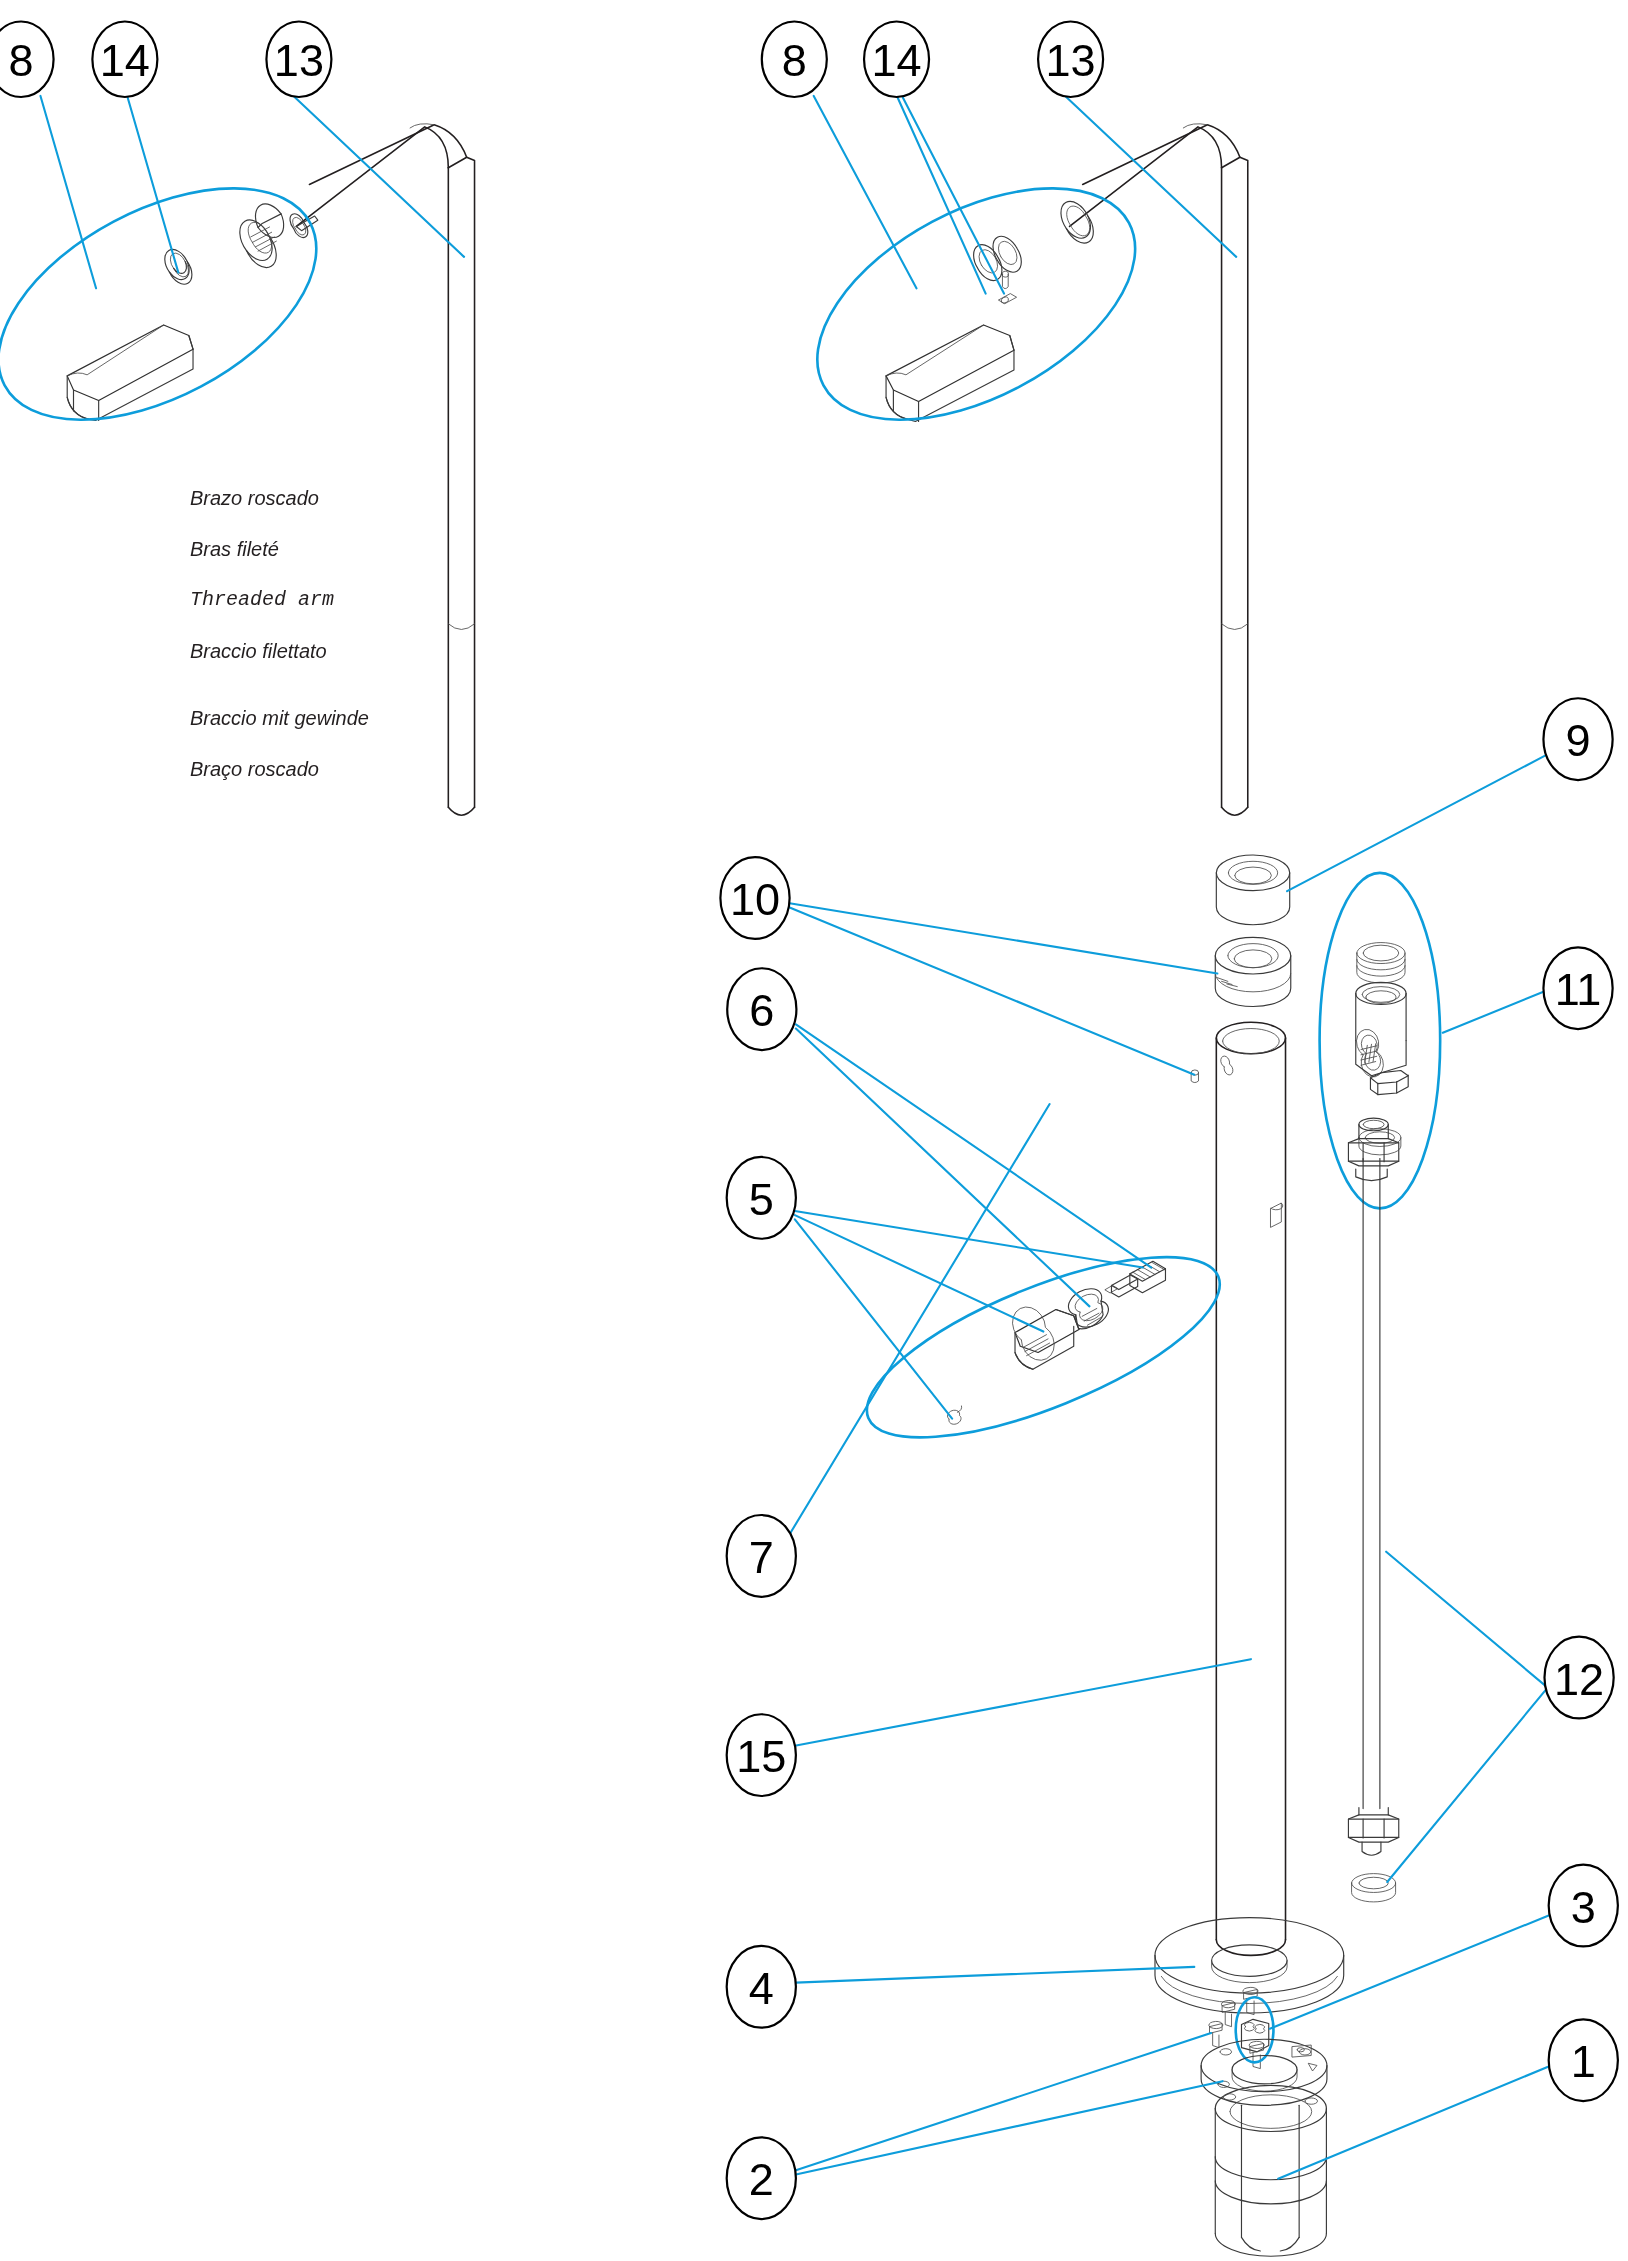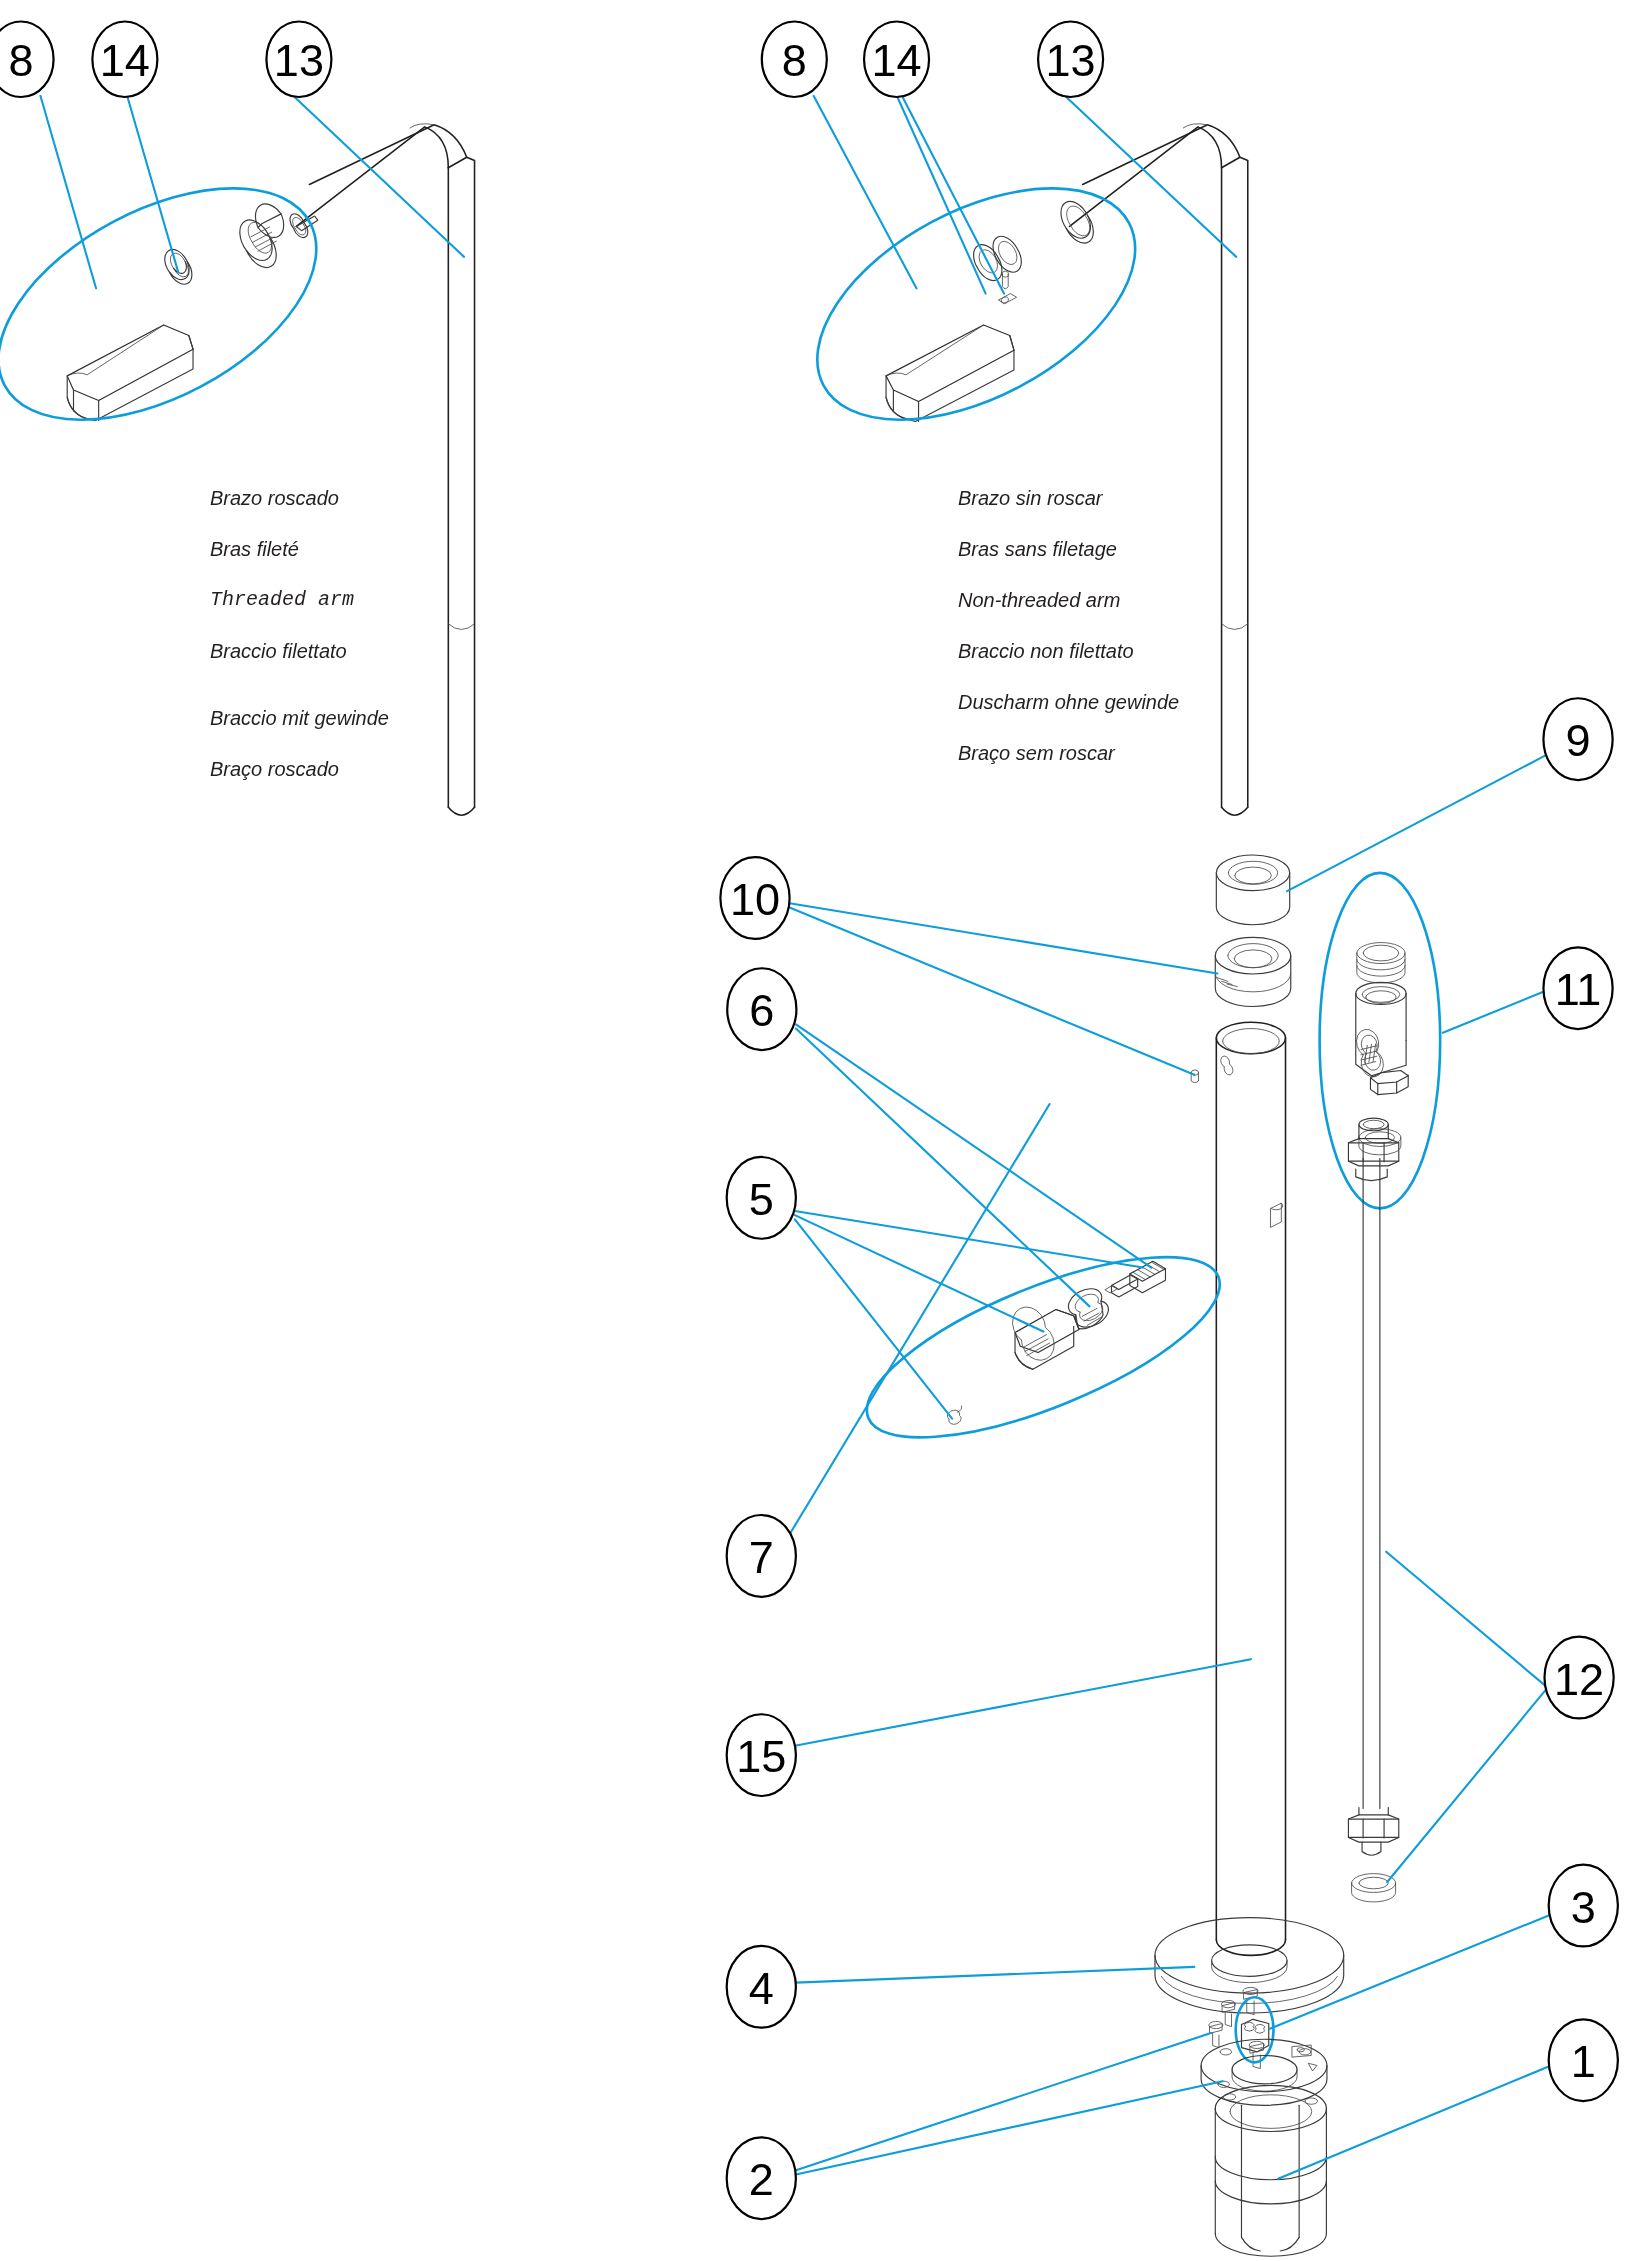--- a/index.html
+++ b/index.html
@@ -420,32 +420,24 @@
         <text class="bubble-text" x="3020" y="3933">1</text>
       </g>
       <g>
         <ellipse class="bubble-circle" cx="1452" cy="4155" rx="66" ry="78"></ellipse>
         <text class="bubble-text" x="1452" y="4158">2</text>
       </g>
     </g>
 
   </svg>
 
-  <div class="caption-block" style="left:210px;top:488px;">
+  <div class="caption-block" style="left:190px;top:488px;">
     <div class="caption-line" style="margin-bottom:31px;">Brazo roscado</div>
     <div class="caption-line" style="margin-bottom:31px;">Bras fileté</div>
     <div class="caption-line" style="margin-bottom:31px;font-family:Liberation Mono, monospace;">Threaded arm</div>
     <div class="caption-line" style="margin-bottom:47px;">Braccio filettato</div>
     <div class="caption-line" style="margin-bottom:31px;">Braccio mit gewinde</div>
     <div class="caption-line">Braço roscado</div>
   </div>
 
-  <div class="caption-block" style="left:958px;top:488px;">
-    <div class="caption-line" style="margin-bottom:31px;">Brazo sin roscar</div>
-    <div class="caption-line" style="margin-bottom:31px;">Bras sans filetage</div>
-    <div class="caption-line" style="margin-bottom:31px;">Non-threaded arm</div>
-    <div class="caption-line" style="margin-bottom:31px;">Braccio non filettato</div>
-    <div class="caption-line" style="margin-bottom:31px;">Duscharm ohne gewinde</div>
-    <div class="caption-line">Braço sem roscar</div>
-  </div>
 
 </div>
 
 
 </body></html>

